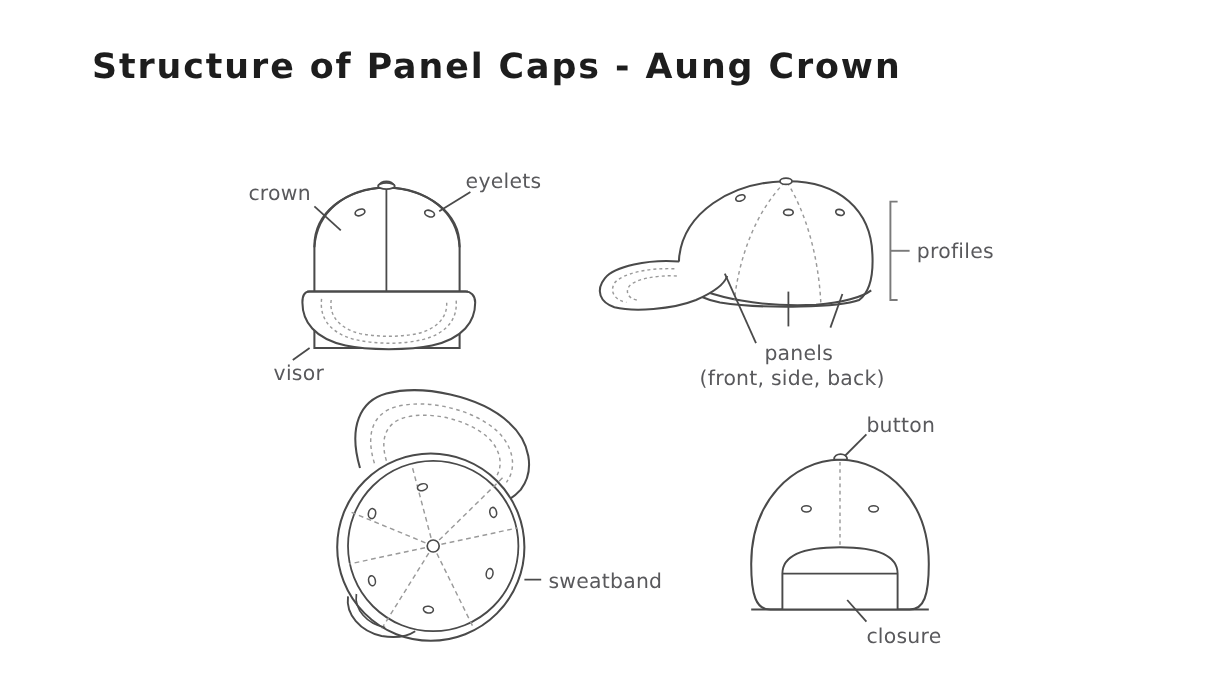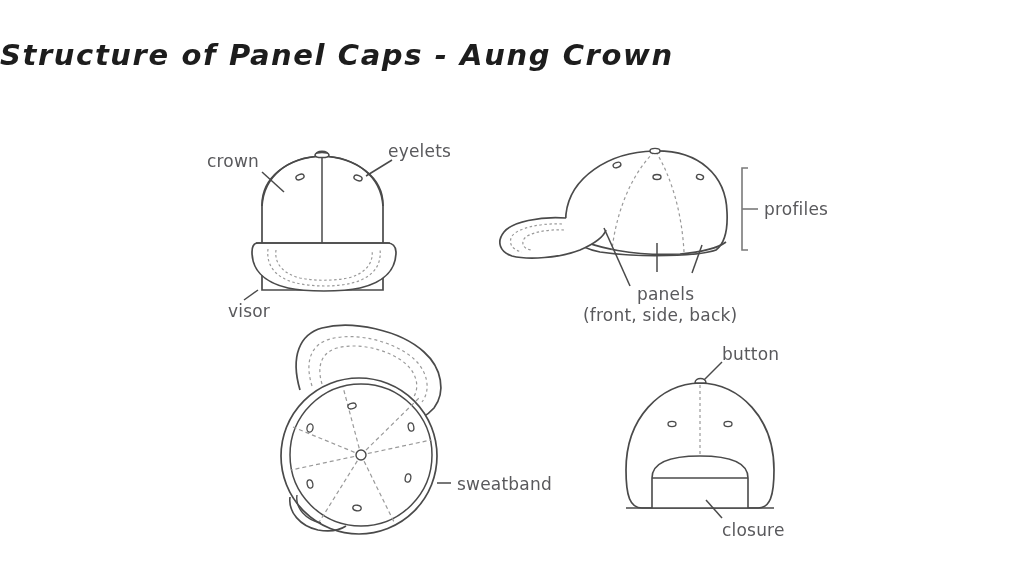--- a/index.html
+++ b/index.html
@@ -17,28 +17,27 @@
     position: relative;
     width: 1024px;
     height: 576px;
     background: #ffffff;
   }
   #title {
     position: absolute;
     left: 0;
     top: 38px;
     width: 828px;
-    text-align: left;
+    text-align: center;
     font-family: "DejaVu Sans", sans-serif;
     font-size: 29px;
     font-weight: bold;
     letter-spacing: 1.6px;
     color: #1d1d1d;
     white-space: nowrap;
-    font-style: italic;
   }
   #diagram {
     position: absolute;
     left: 0;
     top: 0;
   }
   .lbl {
     font-family: "DejaVu Sans", sans-serif;
     font-size: 17px;
     fill: #59595c;

